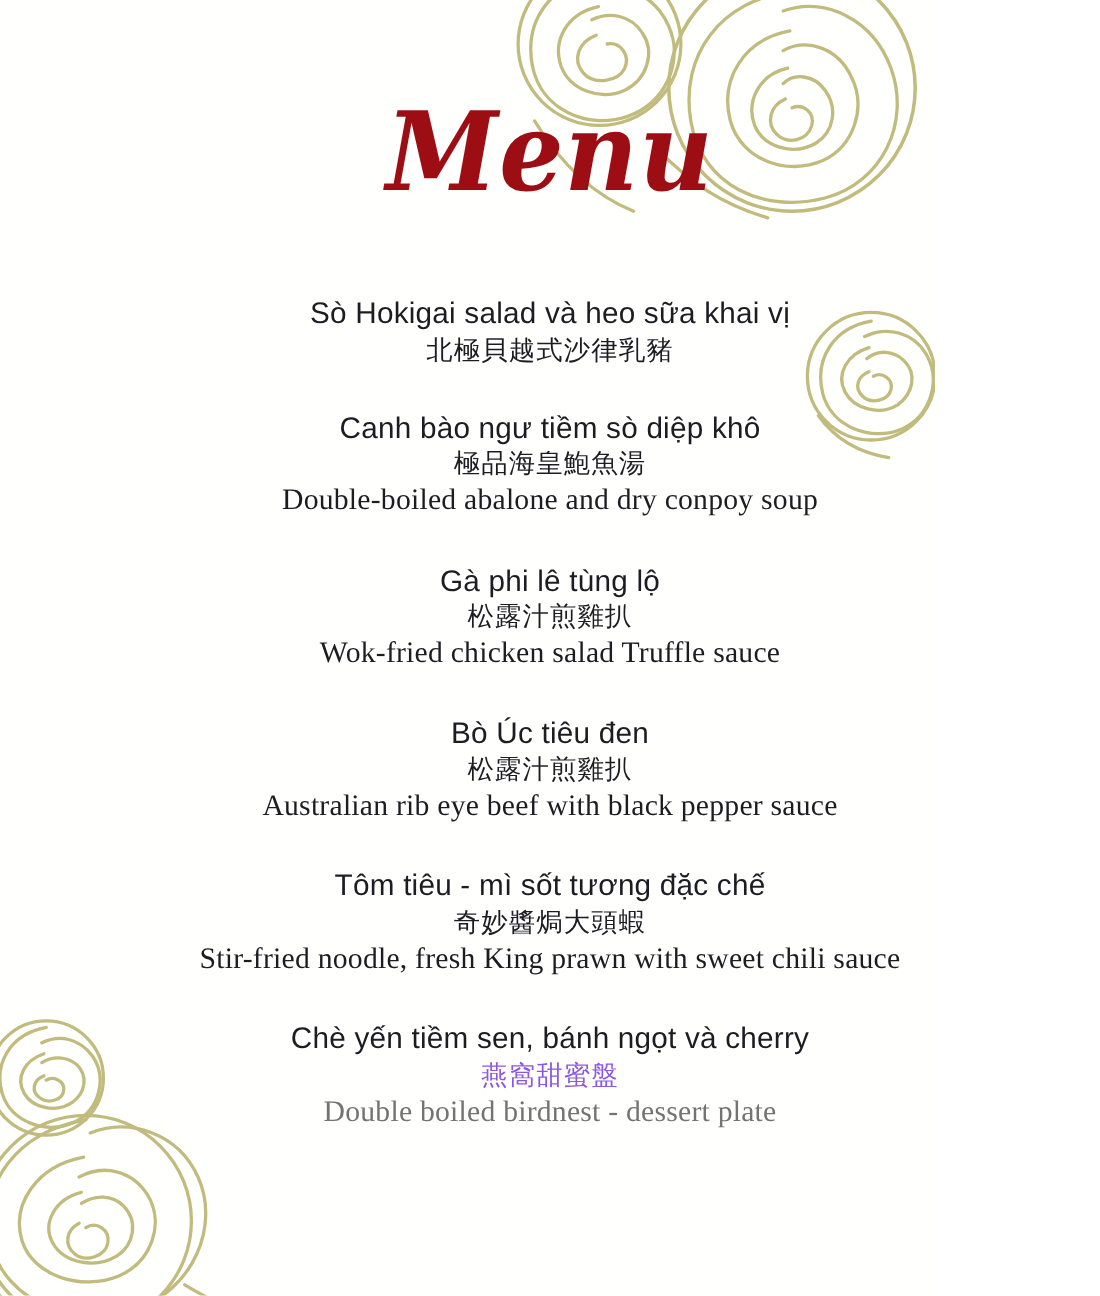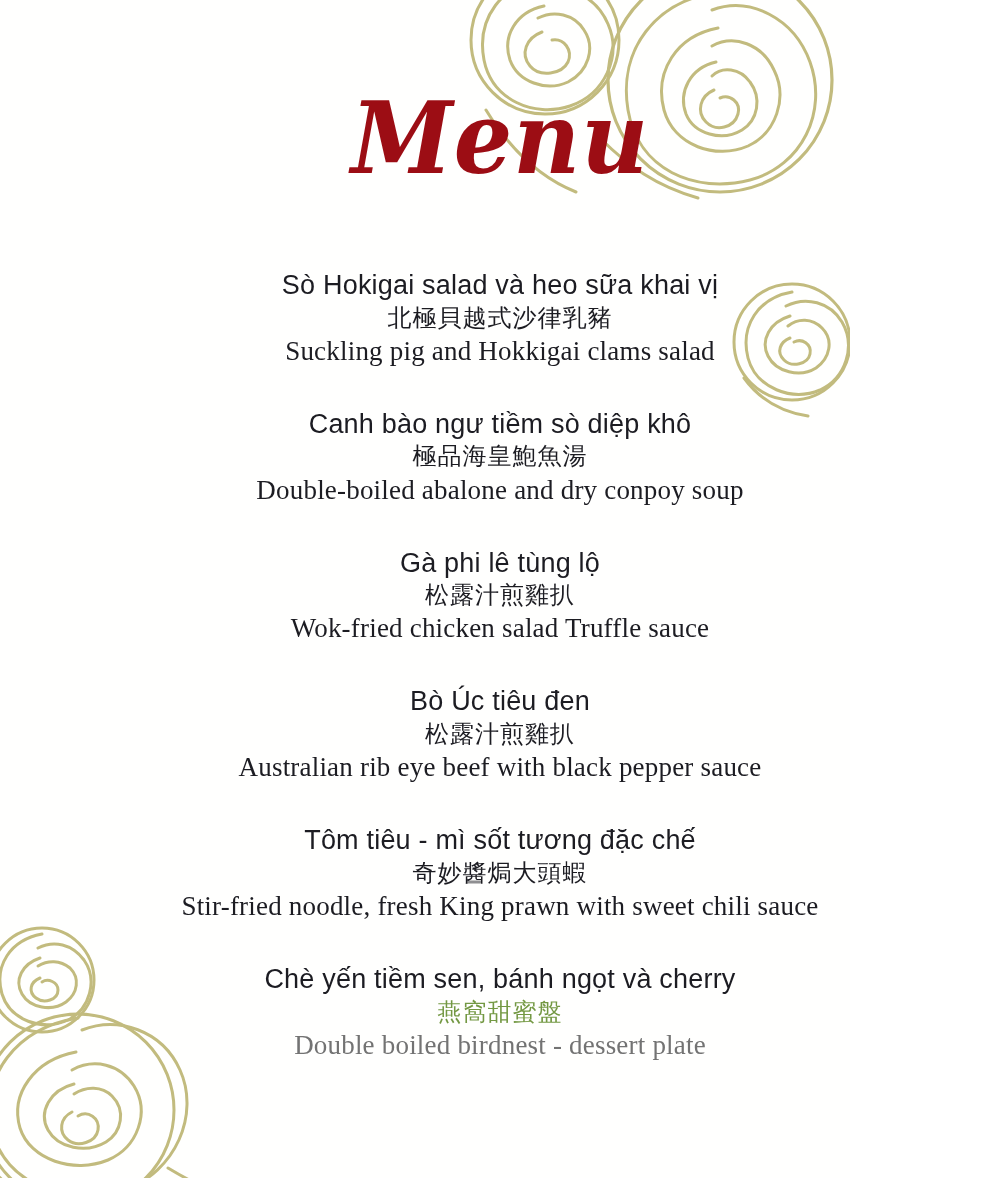--- a/index.html
+++ b/index.html
@@ -73,21 +73,21 @@
     letter-spacing: 1px;
   }
   .line-en {
     font-family: "Liberation Serif", serif;
     font-size: 27px;
     color: #1c1c22;
     line-height: 1.3;
     letter-spacing: 0.2px;
   }
   
-  .course.faded .line-zh { color: #4d7c0f; opacity: 0.78; }
+  .course.faded .line-zh { color: #6d28d9; opacity: 0.78; }
   .course.faded .line-en { color: #737373; }
 </style>
 </head>
 <body>
 
 <div id="page">
 
   <svg class="rose-layer rose-tr" width="420" height="300" viewBox="0 0 420 300">
     <g fill="none" stroke="#c2bb7e" stroke-width="3" stroke-linecap="round">
 
@@ -138,21 +138,20 @@
 
   <div class="title-wrap">
     <span class="menu-title">Menu</span>
   </div>
 
   <div class="courses">
 
     <div class="course">
       <div class="line-vi">Sò Hokigai salad và heo sữa khai vị</div>
       <div class="line-zh">北極貝越式沙律乳豬</div>
-      <div class="line-en">Suckling pig and Hokkigai clams salad</div>
     </div>
 
     <div class="course">
       <div class="line-vi">Canh bào ngư tiềm sò diệp khô</div>
       <div class="line-zh">極品海皇鮑魚湯</div>
       <div class="line-en">Double-boiled abalone and dry conpoy soup</div>
     </div>
 
     <div class="course">
       <div class="line-vi">Gà phi lê tùng lộ</div>

